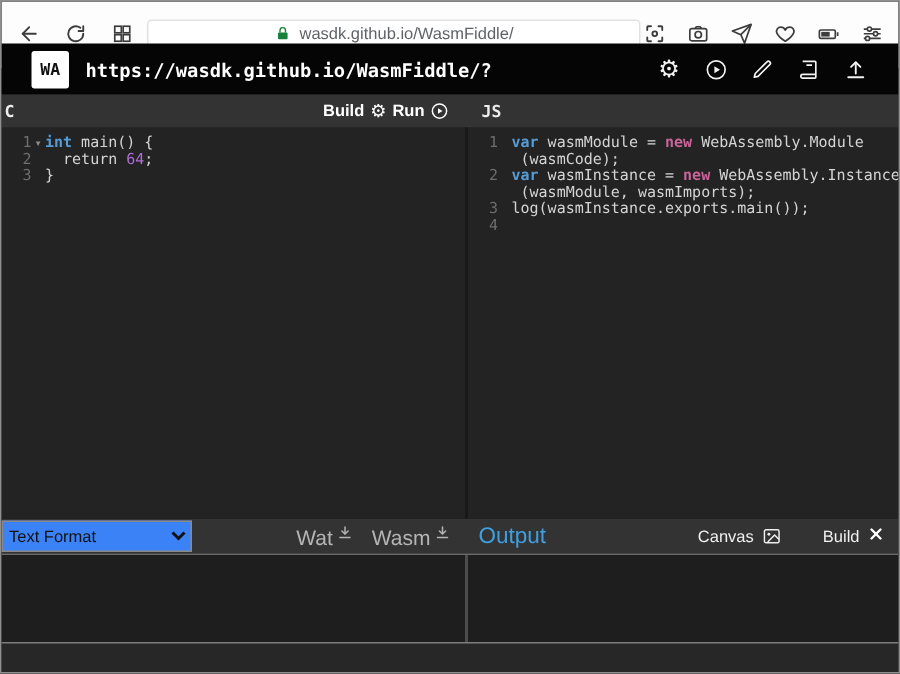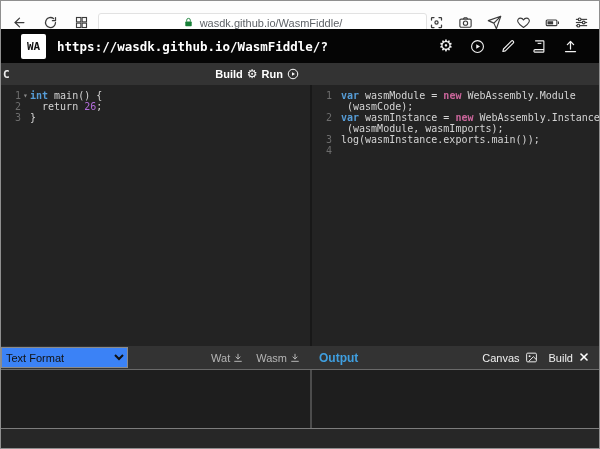--- a/index.html
+++ b/index.html
@@ -48,24 +48,24 @@
   .tk-kw2{color:#c9659a;font-weight:bold}
   .tk-num{color:#b16cd9}
   .tk-plain{color:#d4d4d4}
 
   
   .bottom-toolbar{position:absolute;top:345px;left:0;right:0;height:23px;background:#333;display:flex;align-items:center}
   .bt-left{width:311px;display:flex;align-items:center;height:100%}
   .bt-right{flex:1;display:flex;align-items:center;height:100%;padding-left:7px}
   .format-select{width:127px;height:21px;font-size:11px;font-family:Liberation Sans, sans-serif;border:1px solid #8a8a8a;background:#3b82f6;color:#111}
   .dl-group{margin-left:auto;display:flex;align-items:center;gap:13px;padding-right:12px}
-  .dl-btn{display:flex;align-items:center;gap:3px;color:#b5b5b5;font-size:11px;cursor:pointer}
+  .dl-btn{display:flex;align-items:flex-start;gap:3px;color:#b5b5b5;font-size:14px;cursor:pointer}
   .dl-btn svg{width:10px;height:10px}
-  .output-label{color:#3f9fe0;font-size:12px;font-weight:bold}
-  .canvas-clear{margin-left:auto;display:flex;align-items:center;gap:11px;padding-right:9px;color:#f0f0f0;font-size:11px}
+  .output-label{color:#3f9fe0;font-size:15px;font-weight:normal}
+  .canvas-clear{margin-left:auto;display:flex;align-items:center;gap:28px;padding-right:9px;color:#f0f0f0;font-size:11px}
   .cc-btn{display:flex;align-items:center;gap:5px;cursor:pointer;color:#f0f0f0}
   .cc-btn svg{width:13px;height:13px}
   .clear-x svg{width:12px;height:12px}
 
   
   .output{position:absolute;top:368px;left:0;right:0;height:59px;background:#1e1e1e;border-top:1px solid #6a6a6a;display:flex}
   .out-left{width:311px;border-right:2px solid #4c4c4c}
   .out-right{flex:1}
   .bottom-strip{position:absolute;top:427px;left:0;right:0;height:22px;background:#272727;border-top:1px solid #7d7d7d}
 </style>
@@ -200,33 +200,36 @@
         </span>
         <span class="tb-btn">
           <span>Run</span>
           <svg viewBox="0 0 24 24" fill="none" stroke="#fff" stroke-width="2">
               <circle cx="12" cy="12" r="9.5"></circle>
               <path d="M10 8.3l6 3.7-6 3.7z" fill="#fff" stroke="none"></path>
             </svg>
         </span>
       </div>
     </div>
+    <div class="tb-right">
+      <span class="lang-label">JS</span>
+    </div>
   </div>
 
   <div class="editors">
     <div class="editor editor-left" id="c-editor">
         <div class="code-row">
           <span class="gutter">1</span>
           <span class="fold">▾</span>
           <span class="code-text"><span class="tk-kw">int</span><span class="tk-plain"> main() {</span></span>
         </div>
         <div class="code-row">
           <span class="gutter">2</span>
           <span class="fold"></span>
-          <span class="code-text"><span class="tk-plain">  return </span><span class="tk-num">26</span><span class="tk-plain">;</span></span>
+          <span class="code-text"><span class="tk-plain">  return </span><span class="tk-num">64</span><span class="tk-plain">;</span></span>
         </div>
         <div class="code-row">
           <span class="gutter">3</span>
           <span class="fold"></span>
           <span class="code-text"><span class="tk-plain">}</span></span>
         </div>
       </div>
     <div class="editor editor-right" id="js-editor">
         <div class="code-row">
           <span class="gutter">1</span>

